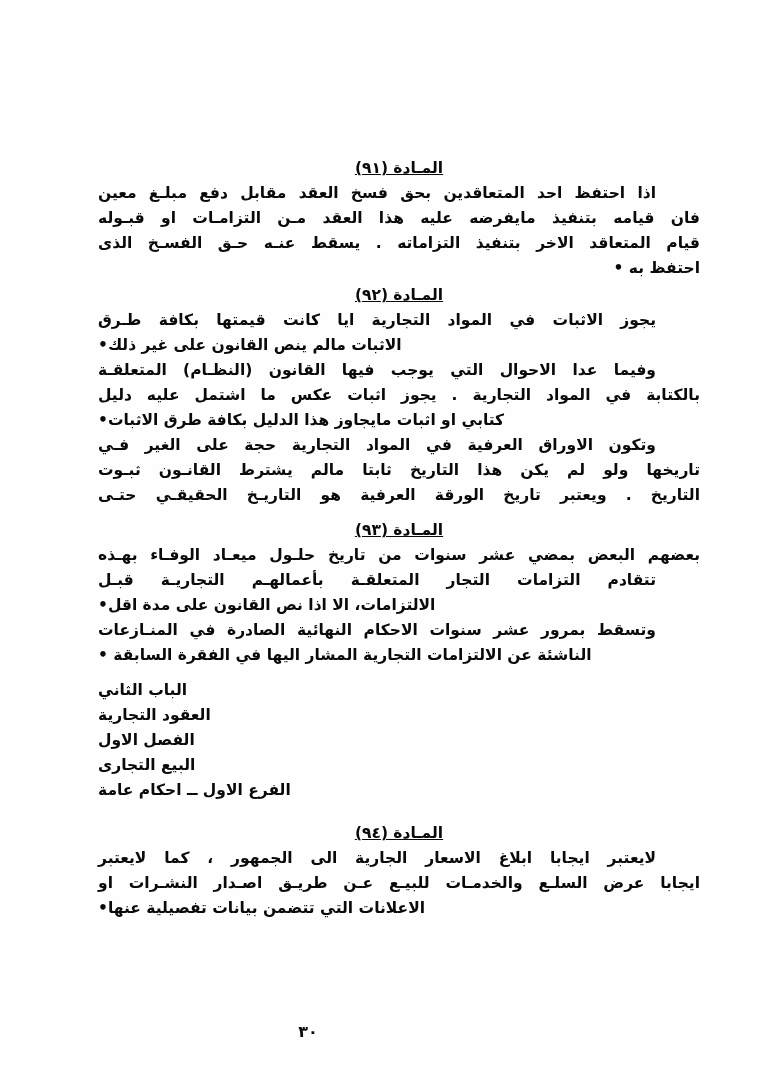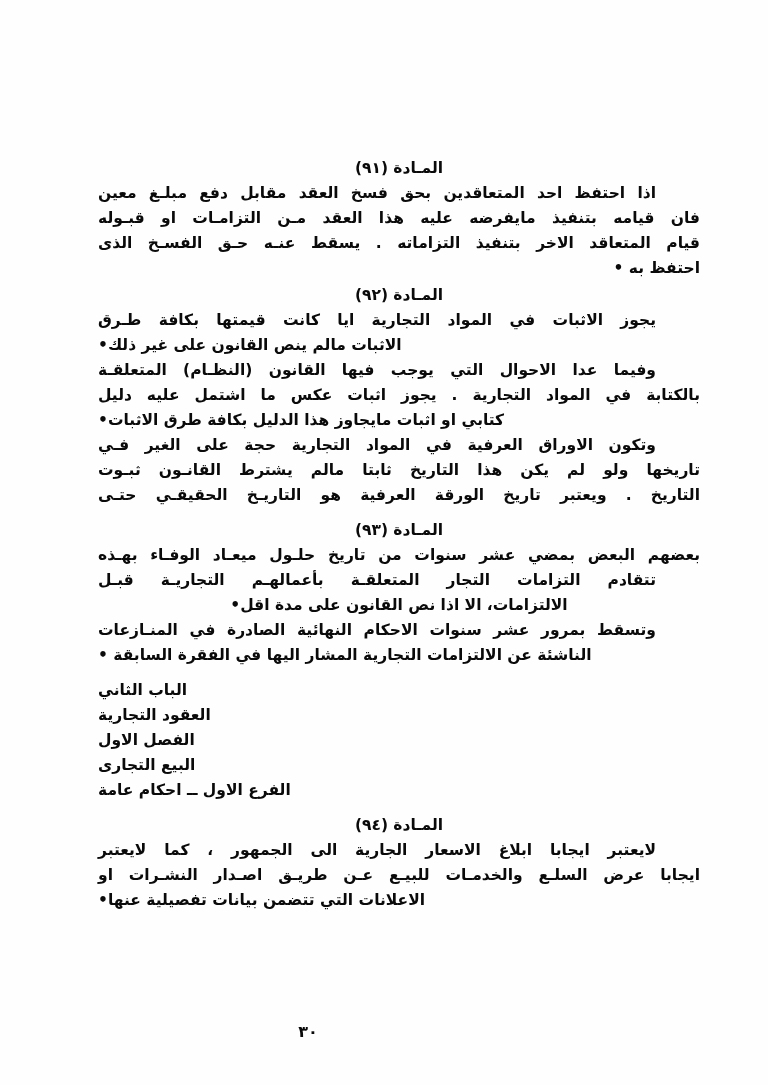--- a/index.html
+++ b/index.html
@@ -26,36 +26,37 @@
     font-size: 15.5px;
     line-height: 25px;
     letter-spacing: 0.2px;
   }
   .art-title {
     margin: 0;
     font-size: 15.5px;
     font-weight: bold;
     text-align: center;
     line-height: 25px;
+    text-decoration: underline;
   }
   .para { margin: 0; }
   .line { display: block; }
   
   .l-full {
     text-align: justify;
     text-align-last: justify;
   }
   .indent { padding-right: 44px; }
   .l-right  { text-align: right; }
   .l-left   { text-align: left; }
-  .l-center { text-align: center; }
+  .l-center { text-align: left; }
   .article-92 { margin-top: 2px; }
   .article-93 { margin-top: 10px; }
   .section-headings { margin-top: 10px; }
-  .article-94 { margin-top: 10px; }
+  .article-94 { margin-top: 18px; }
   .heading-line {
     display: block;
     text-align: left;
     line-height: 25px;
   }
   .page-number {
     position: absolute;
     top: 1022px;
     left: 0;
     width: 616px;

